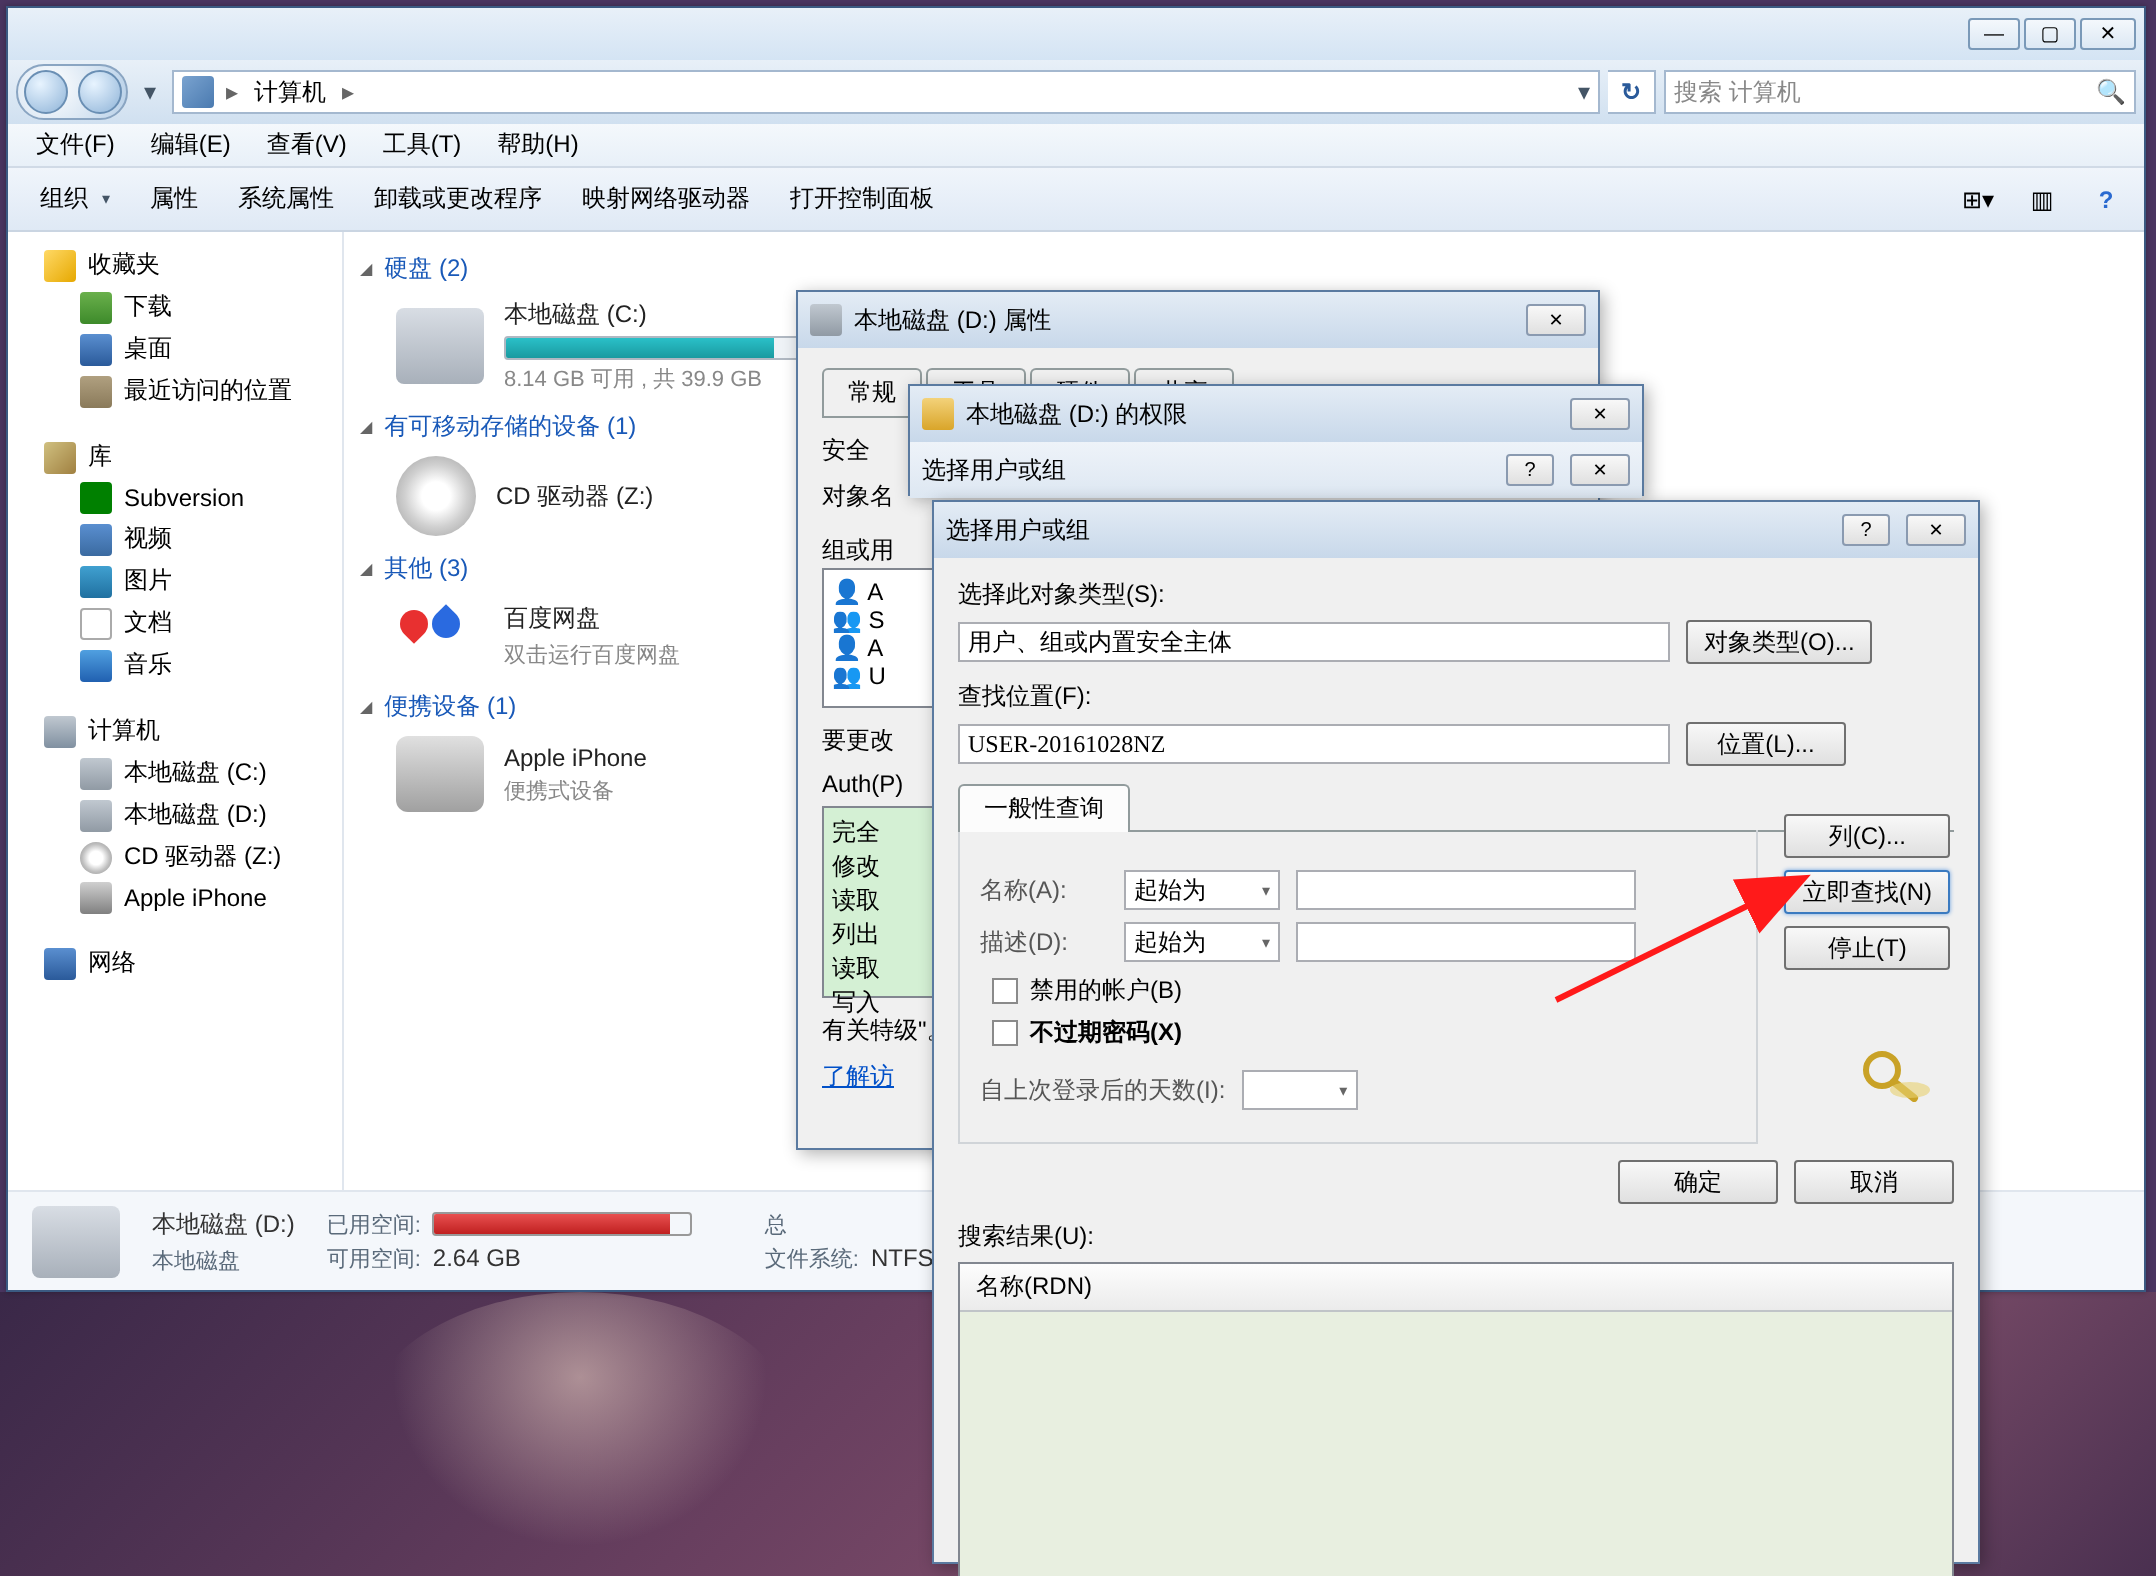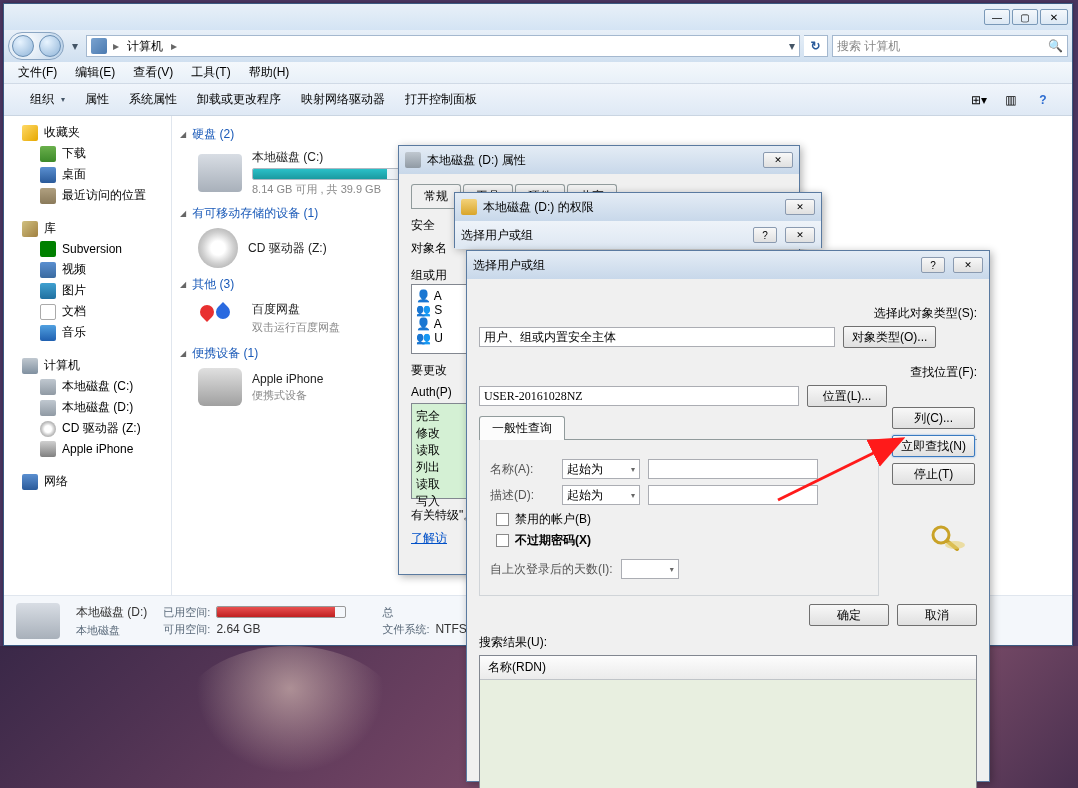--- a/index.html
+++ b/index.html
@@ -20,21 +20,21 @@
 .bc-seg { padding: 0 6px; height:100%; display:flex; align-items:center; }
 .bc-arrow { color:#666; margin:0 2px; }
 .bc-end { margin-left:auto; display:flex; align-items:center; gap:4px; color:#456; }
 .refresh-btn { width:24px; height:22px; border:1px solid #a4b8cf; background:#fff; display:flex; align-items:center; justify-content:center; color:#2a5a9a; font-weight:bold; border-left:none; }
 .searchbox { width: 236px; height: 22px; border: 1px solid #a4b8cf; background: #fff; display: flex; align-items: center; padding: 0 4px; color:#888; }
 .sb-icon { margin-left:auto; color:#3a6aa0; }
 
 .menubar { height: 22px; background: linear-gradient(#f4f8fc,#e8f0f8); display: flex; align-items: center; padding: 0 6px; gap: 2px; border-bottom:1px solid #d0dae6; }
 .menu-item { padding: 2px 8px; cursor: pointer; }
 
-.toolbar { height: 32px; background: linear-gradient(#f0f5fb,#dfe9f5); display: flex; align-items: center; padding: 0 16px; border-bottom:1px solid #cad5e2; }
+.toolbar { height: 32px; background: linear-gradient(#f0f5fb,#dfe9f5); display: flex; align-items: center; padding: 0 6px; border-bottom:1px solid #cad5e2; }
 .tool-item { padding: 4px 10px; cursor: pointer; display:flex; align-items:center; gap:4px; }
 .tool-drop::after { content:"▾"; font-size:8px; margin-left:3px; color:#456; }
 .toolbar-right { margin-left:auto; display:flex; align-items:center; gap:6px; }
 .tr-btn { width:26px; height:22px; border:1px solid transparent; display:flex; align-items:center; justify-content:center; cursor:pointer; }
 
 .body { display: flex; height: calc(100% - 26px - 32px - 22px - 32px - 50px); }
 .sidebar { width: 168px; background: #fff; border-right: 1px solid #e0e6ee; overflow-y: auto; padding: 6px 0; }
 .sb-group { margin-bottom: 12px; }
 .sb-header { display: flex; align-items: center; padding: 2px 6px 2px 18px; gap: 6px; cursor:pointer; }
 .sb-header .star { color:#f5c040; }
@@ -78,21 +78,21 @@
 .sb-used-bar { width:130px; height:12px; border:1px solid #999; border-radius:2px; overflow:hidden; }
 .sb-used-fill { height:100%; background:linear-gradient(#e85050,#c02020); width:92%; }
 
 
 .dlg { position:absolute; background:#f0f0f0; border:1px solid #5a7aa0; box-shadow:2px 2px 8px rgba(0,0,0,.3); }
 .dlg-title { height:28px; background:linear-gradient(#e4ecf5,#c8d8ea); display:flex; align-items:center; padding:0 6px; gap:6px; }
 .dlg-title-text { flex:1; }
 .dlg-close { width:30px; height:16px; border:1px solid #8a9ab0; background:linear-gradient(#f8f8f8,#e0e0e0); border-radius:2px; display:flex; align-items:center; justify-content:center; cursor:pointer; font-size:9px; }
 .dlg-help { width:24px; height:16px; border:1px solid #8a9ab0; background:linear-gradient(#f8f8f8,#e0e0e0); border-radius:2px; display:flex; align-items:center; justify-content:center; cursor:pointer; font-size:10px; margin-right:2px; }
 .dlg-body { padding:10px 12px; }
-.dlg-label { margin:16px 0 4px;text-align:right; }
+.dlg-label { margin:0 0 4px; }
 .dlg-value-row { display:flex; align-items:center; gap:8px; margin-bottom:8px; }
 .dlg-text { flex:1; height:20px; border:1px solid #abadb3; background:#fff; padding:0 4px; display:flex; align-items:center; }
 .dlg-btn { min-width:80px; height:22px; border:1px solid #707070; background:linear-gradient(#f8f8f8,#e0e0e0); border-radius:2px; padding:0 8px; cursor:pointer; }
 .dlg-btn.default { border:1px solid #3a7ac0; box-shadow:0 0 2px #6aa0e0; }
 
 .tabstrip { display:flex; border-bottom:1px solid #919b9c; margin:0 0 8px; }
 .tab { padding:3px 12px; border:1px solid #919b9c; border-bottom:none; background:#f0f0f0; border-top-left-radius:3px; border-top-right-radius:3px; margin-right:2px; cursor:pointer; }
 .tab.active { background:#fcfcfc; position:relative; top:1px; }
 
 .fieldset { border:1px solid #d0d4d8; padding:10px; margin:6px 0; }
@@ -385,21 +385,21 @@
     <div class="dlg-close">✕</div>
   </div>
   <div class="dlg-body" style="position:relative;">
     <div class="dlg-label">选择此对象类型(S):</div>
     <div class="dlg-value-row">
       <div class="dlg-text" style="width:356px;flex:none;">用户、组或内置安全主体</div>
       <button class="dlg-btn">对象类型(O)...</button>
     </div>
     <div class="dlg-label">查找位置(F):</div>
     <div class="dlg-value-row">
-      <div class="dlg-text" style="width:320px;flex:none;font-family:Tahoma;">USER-20161028NZ</div>
+      <div class="dlg-text" style="width:356px;flex:none;font-family:Tahoma;">USER-20161028NZ</div>
       <button class="dlg-btn">位置(L)...</button>
     </div>
 
     <div class="tabstrip" style="margin-top:4px;">
       <div class="tab active">一般性查询</div>
     </div>
     <div class="fieldset" style="border-top:none;margin-top:-9px;padding-top:14px;width:400px;">
       <div class="frow">
         <label>名称(A):</label>
         <div class="combo">

